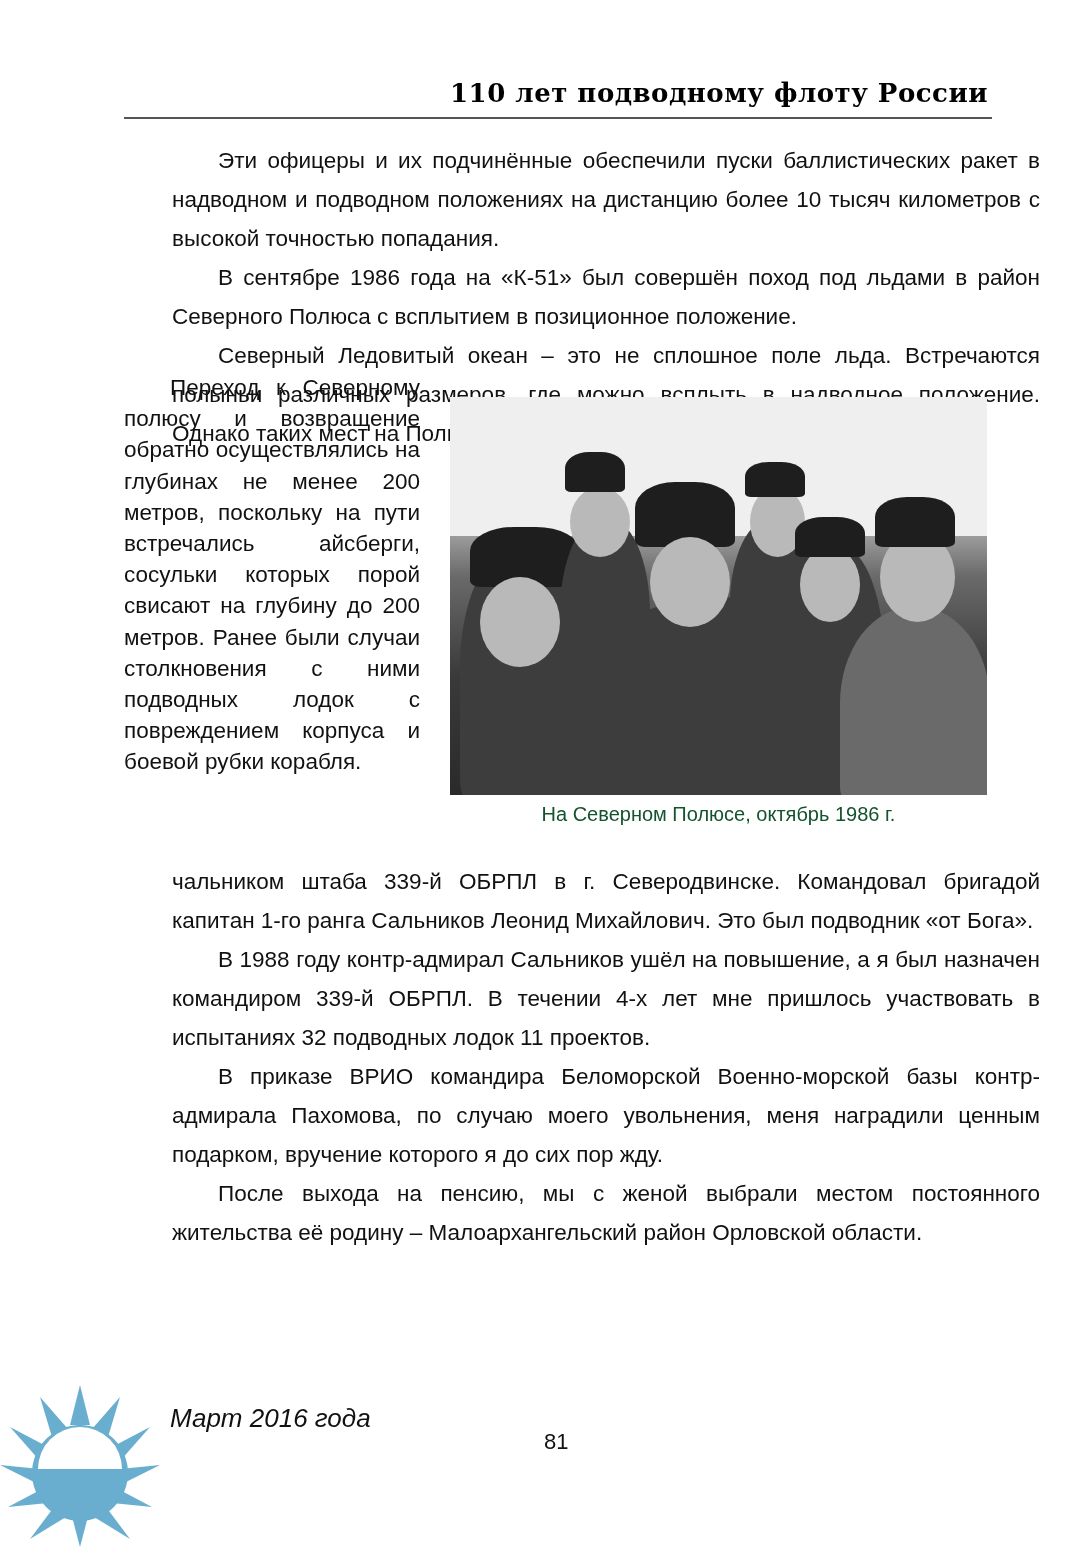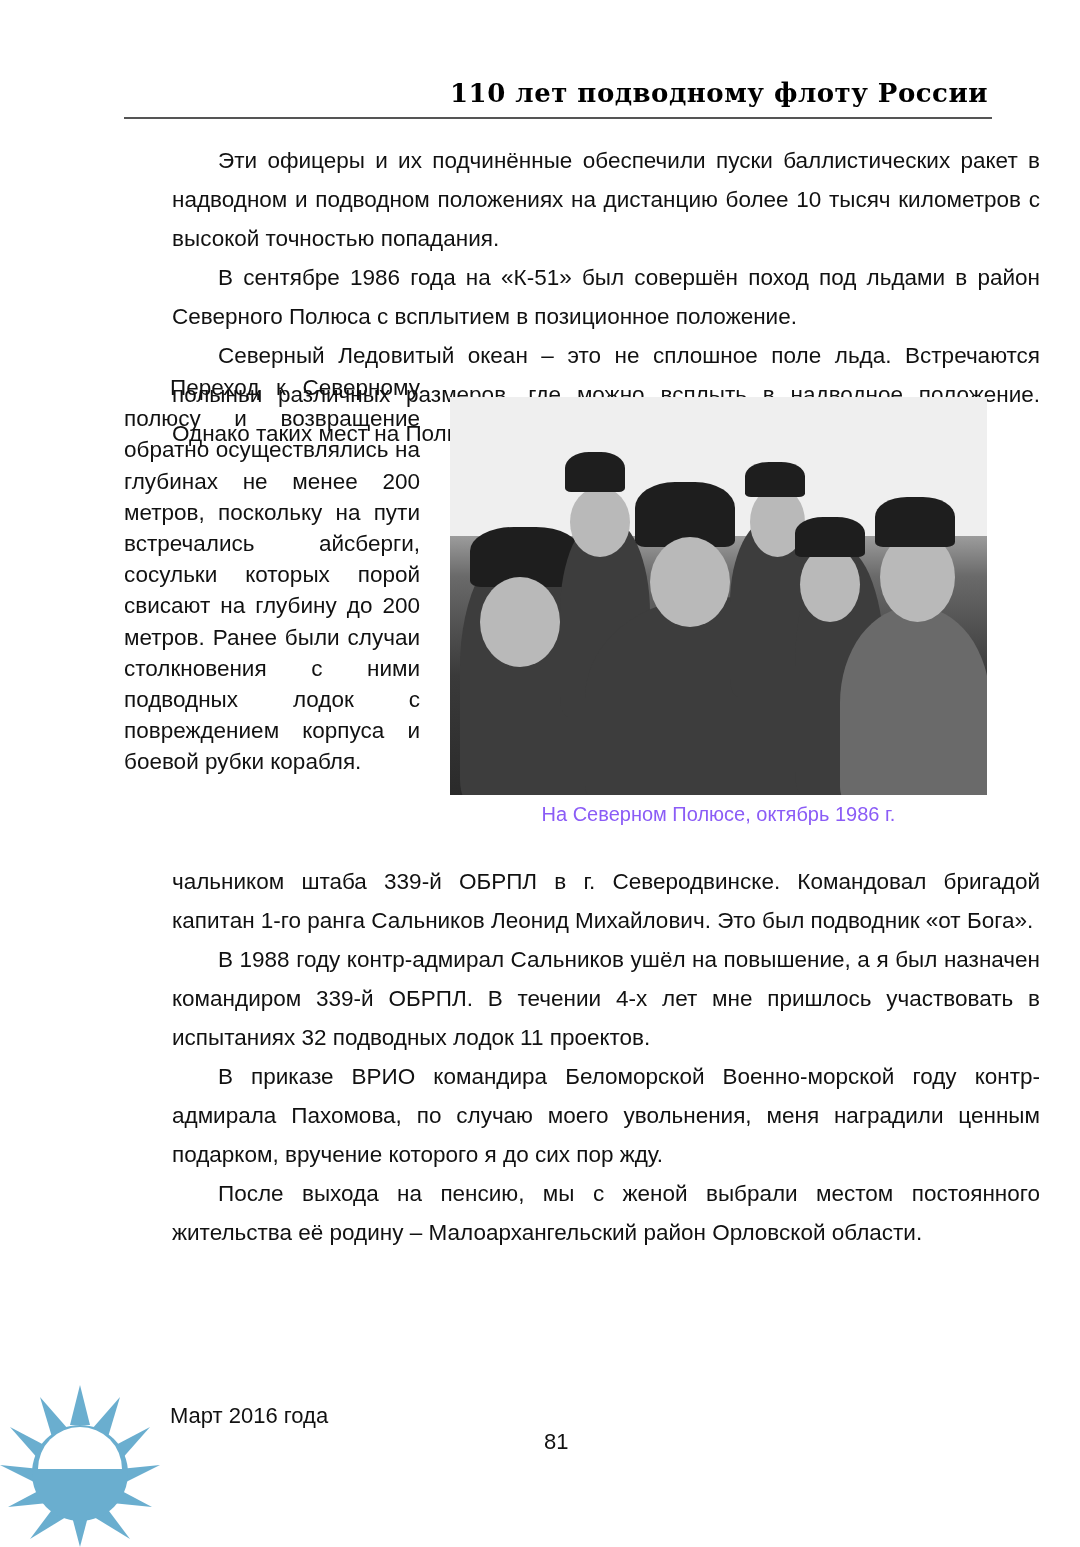--- a/index.html
+++ b/index.html
@@ -8,22 +8,22 @@
   .header-rule { position:absolute; left:124px; top:117px; width:868px; height:2px; background:#555; }
   .body { position:absolute; left:124px; width:868px; font-size:22.5px; line-height:39px; text-align:justify;margin-left:48px; }
   .p { text-indent:46px; margin:0; }
   .p.noindent { text-indent:0; }
   .narrow { position:absolute; left:124px; top:372px; width:296px; font-size:22.5px; line-height:31.2px; text-align:justify; }
   .photo { position:absolute; left:450px; top:397px; width:537px; height:398px; background:linear-gradient(180deg,#f0f0f0 0%,#e6e6e6 20%,#6a6a6a 45%,#3a3a3a 70%,#2a2a2a 100%); overflow:hidden; }
   .photo .sky { position:absolute; left:0; top:0; width:100%; height:35%; background:#efefef; }
   .photo .figure { position:absolute; border-radius:48% 48% 10% 10%; background:#3d3d3d; }
   .photo .face { position:absolute; border-radius:50%; background:#b9b9b9; }
   .photo .hat { position:absolute; border-radius:40% 40% 10% 10%; background:#1e1e1e; }
-  .caption { position:absolute; left:450px; top:803px; width:537px; text-align:center; font-size:20px; color:#8b5cf6; }
-  .date { position:absolute; left:170px; top:1403px; font-size:22px; }
+  .caption { position:absolute; left:450px; top:803px; width:537px; text-align:center; font-size:20px; color:#14532d; }
+  .date { position:absolute; left:170px; top:1403px; font-style:italic; font-size:26px; }
   .page-num { position:absolute; left:544px; top:1429px; font-size:22px; }
   .watermark { position:absolute; left:0; top:1385px; width:1080px; height:162px; pointer-events:none; }
 </style>
 </head>
 <body>
 
 <div class="header-title">110 лет подводному флоту России</div>
 <div class="header-rule"></div>
 
 <div class="body" style="top:141px;">
@@ -55,21 +55,21 @@
   <div class="hat" style="left:345px;top:120px;width:70px;height:40px;"></div>
   <div class="figure" style="left:390px;top:210px;width:150px;height:200px;background:#6a6a6a;"></div>
   <div class="face" style="left:430px;top:135px;width:75px;height:90px;"></div>
   <div class="hat" style="left:425px;top:100px;width:80px;height:50px;"></div>
 </div>
 <div class="caption">На Северном Полюсе, октябрь 1986 г.</div>
 
 <div class="body" style="top:862px;">
   <p class="p noindent">чальником штаба 339-й ОБРПЛ в г. Северодвинске. Командовал бригадой капитан 1-го ранга Сальников Леонид Михайлович. Это был подводник «от Бога».</p>
   <p class="p">В 1988 году контр-адмирал Сальников ушёл на повышение, а я был назначен командиром 339-й ОБРПЛ. В течении 4-х лет мне пришлось участвовать в испытаниях 32 подводных лодок 11 проектов.</p>
-  <p class="p">В приказе ВРИО командира Беломорской Военно-морской году контр-адмирала Пахомова, по случаю моего увольнения, меня наградили ценным подарком, вручение которого я до сих пор жду.</p>
+  <p class="p">В приказе ВРИО командира Беломорской Военно-морской базы контр-адмирала Пахомова, по случаю моего увольнения, меня наградили ценным подарком, вручение которого я до сих пор жду.</p>
   <p class="p">После выхода на пенсию, мы с женой выбрали местом постоянного жительства её родину – Малоархангельский район Орловской области.</p>
 </div>
 
 <div class="watermark">
   <svg width="170" height="162" viewBox="0 0 170 162" style="position:absolute;left:0;top:0;">
     <g fill="#6aaecf">
       <polygon points="80,0 90,40 70,40"></polygon>
       <polygon points="40,12 68,44 52,52"></polygon>
       <polygon points="120,12 108,52 92,44"></polygon>
       <polygon points="10,42 48,62 40,76"></polygon>

